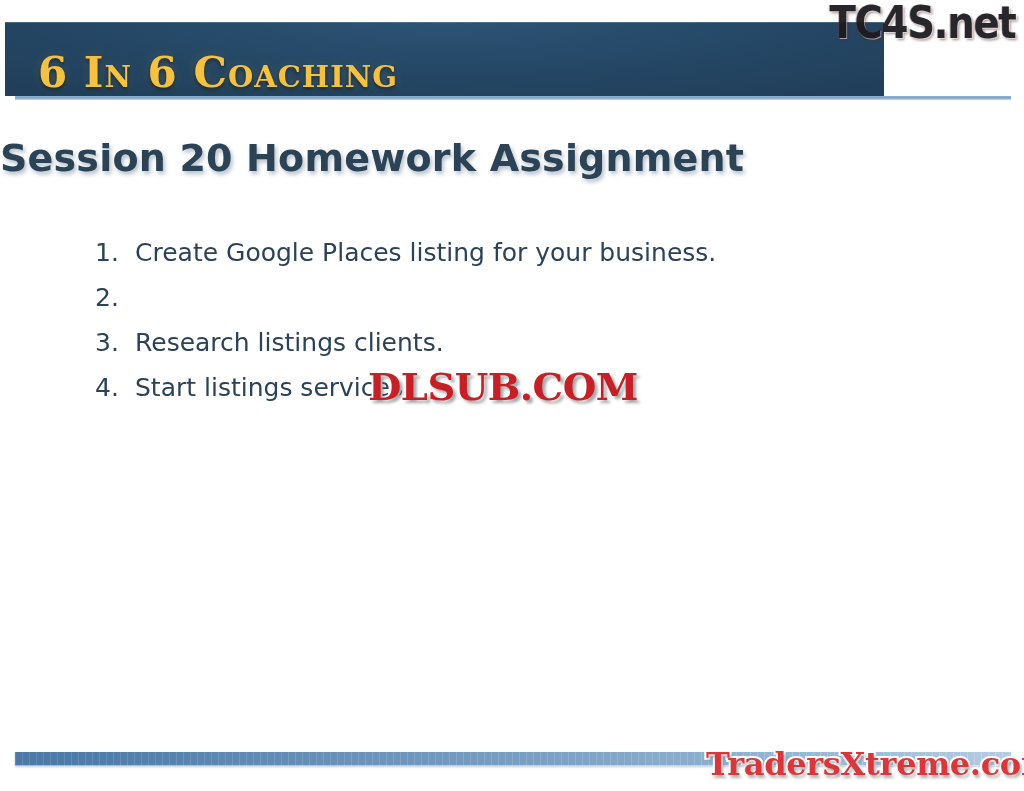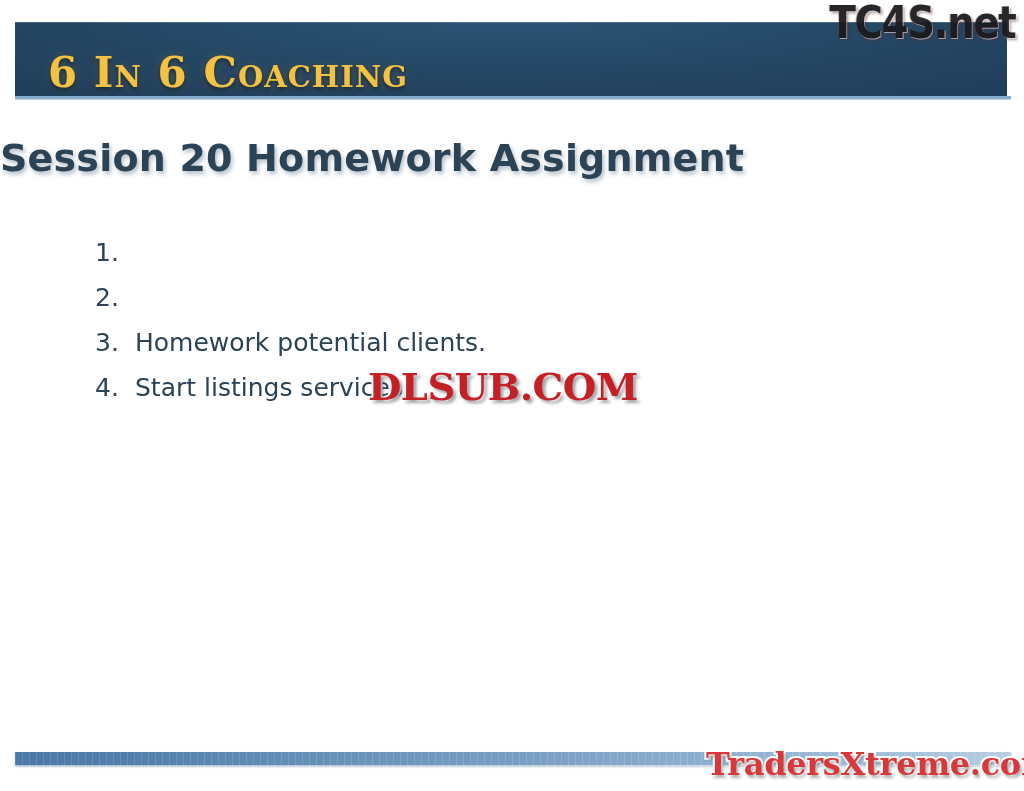--- a/index.html
+++ b/index.html
@@ -15,23 +15,23 @@
   #slide {
     position: relative;
     width: 1024px;
     height: 791px;
     background: #ffffff;
   }
 
   
   #header-banner {
     position: absolute;
-    left: 15px;
+    left: 5px;
     top: 22px;
-    width: 992px;
+    width: 879px;
     height: 74px;
     background:
       radial-gradient(ellipse 70% 120% at 50% 0%, #2d5375 0%, #264a69 42%, #213f5a 100%),
       linear-gradient(180deg, #2b4f70 0%, #234761 55%, #1e3a52 100%);
     box-shadow: 0 1px 0 rgba(255,255,255,0.18) inset;
   }
   #header-banner-underline {
     position: absolute;
     left: 15px;
     top: 96px;
@@ -186,29 +186,30 @@
   <div id="header-banner-underline"></div>
 
   <div id="watermark-tc4s">TC4S.net</div>
 
   <div id="page-title">Session 20 Homework Assignment</div>
 
   <div id="homework-list">
 
     <div class="list-item">
       <span class="list-num">1.</span>
+      <span class="list-text">Create Google Places listing for your business.</span>
     </div>
 
     <div class="list-item">
       <span class="list-num">2.</span>
     </div>
 
     <div class="list-item">
       <span class="list-num">3.</span>
-      <span class="list-text">Homework potential clients.</span>
+      <span class="list-text">Research listings clients.</span>
     </div>
 
     <div class="list-item">
       <span class="list-num">4.</span>
       <span class="list-text">Start listings services.</span>
     </div>
 
   </div>
 
   <div id="watermark-dlsub">DLSUB.COM</div>

